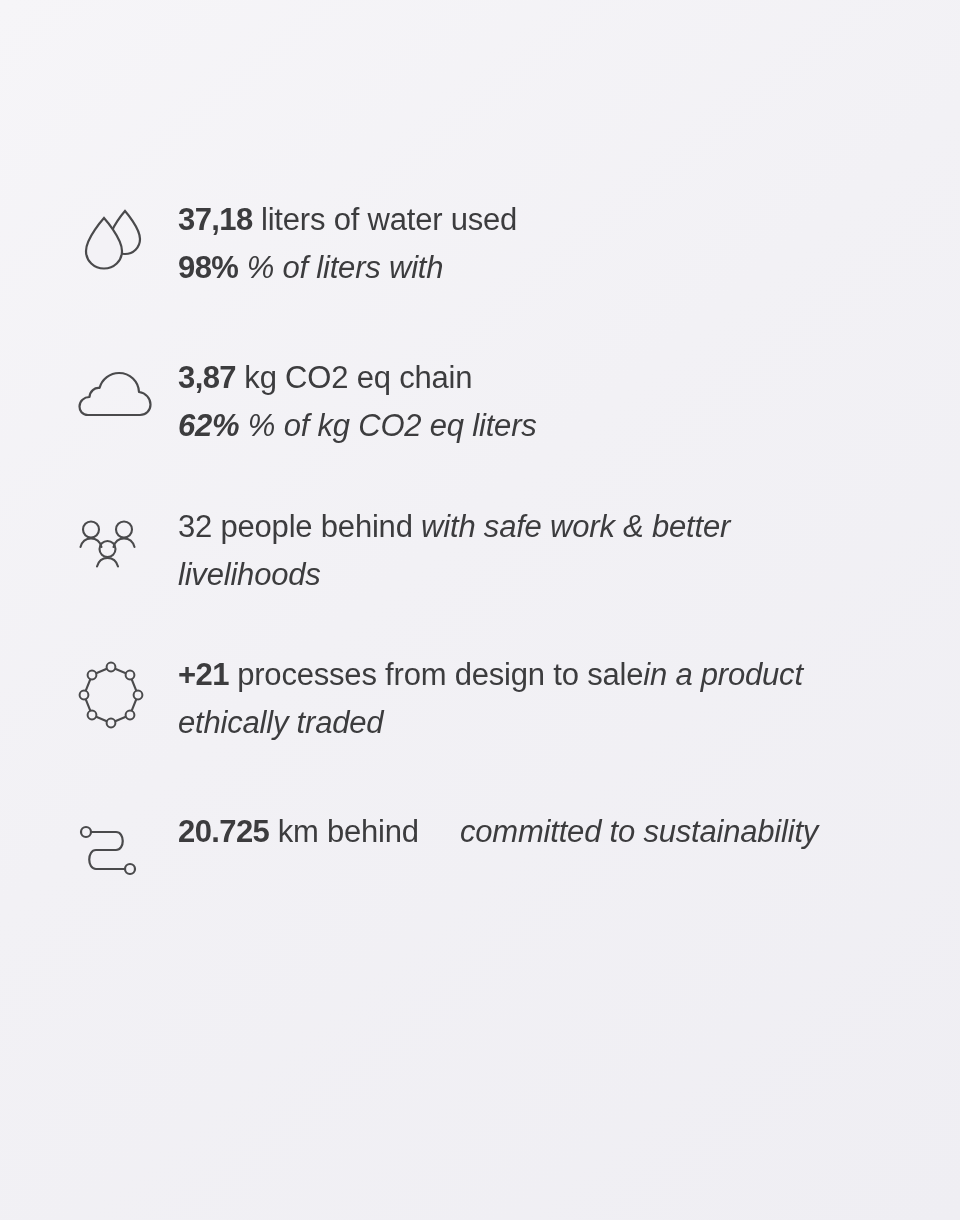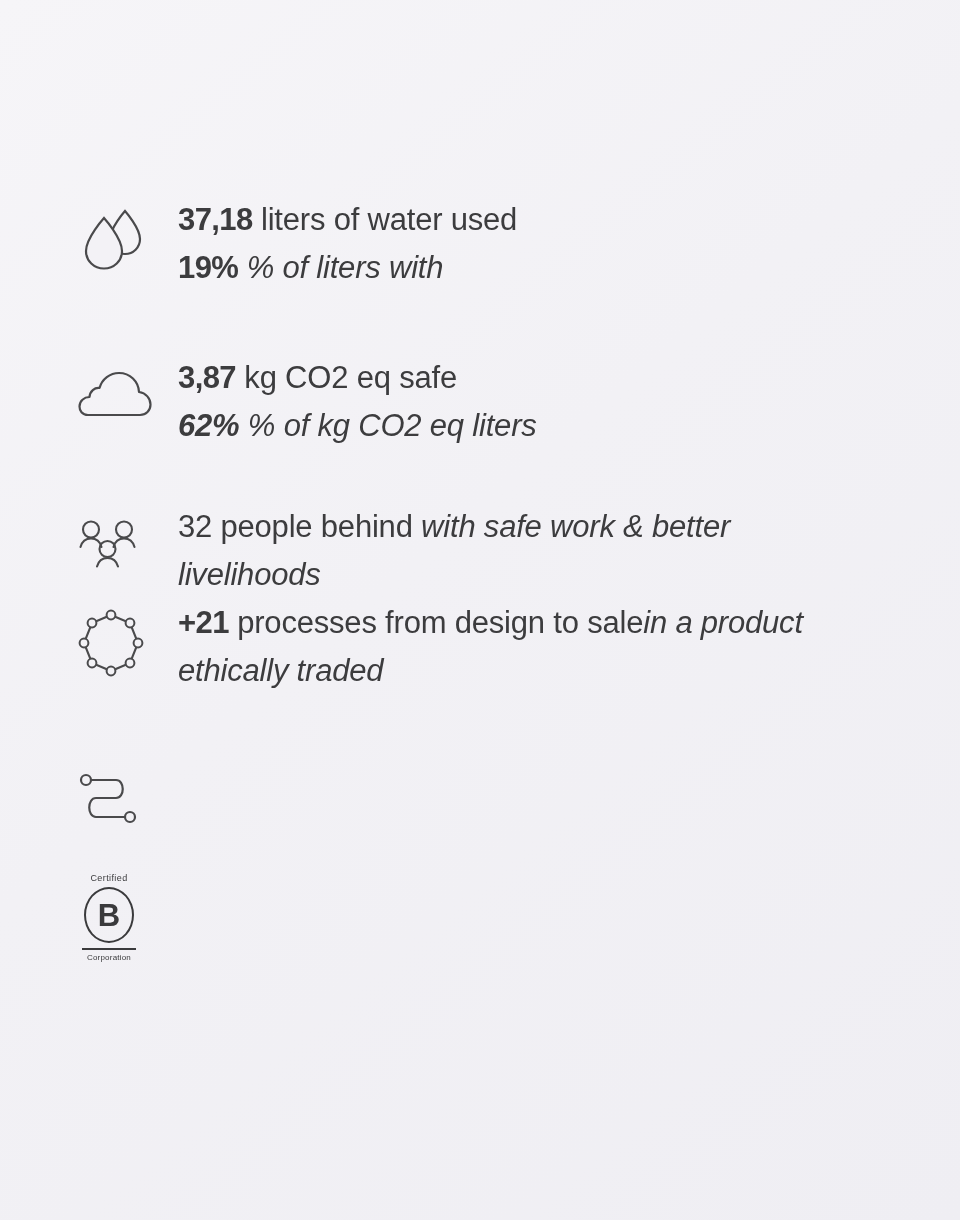--- a/index.html
+++ b/index.html
@@ -59,21 +59,21 @@
     font-weight: bold;
     letter-spacing: -0.6px;
   }
   .val-italic { font-weight: bold; font-style: italic; }
   .lead { font-weight: normal; }
   .note { font-style: italic; }
 
   
   .row-water   { margin-bottom: 62px; }
   .row-co2     { margin-bottom: 53px; }
-  .row-people  { }
+  .row-people  { margin-bottom: 52px; }
   .row-process { margin-bottom: 61px; }
   .row-km      { margin-bottom: 42px; }
   .row-bcorp   { margin-bottom: 0; }
 
   .row-water .metric-icon   { padding-top: 8px; }
   .row-co2 .metric-icon     { padding-top: 12px; }
   .row-people .metric-icon  { padding-top: 16px; }
   .row-process .metric-icon { padding-top: 10px; }
   .row-km .metric-icon      { padding-top: 14px; }
   .row-bcorp .metric-icon   { padding-top: 4px; }
@@ -141,32 +141,32 @@
 
   <div class="metric-row row-water">
     <div class="metric-icon">
       <svg width="74" height="72" viewBox="0 0 74 72" fill="none" stroke="#4a4a4c" stroke-width="2.2">
         <path d="M47 7 C47 7 62 24 62 35 C62 43.5 55.3 50 47 50 C38.7 50 32 43.5 32 35 C32 24 47 7 47 7 Z"></path>
         <path d="M26 14 C26 14 44 34 44 47 C44 57 36 64.5 26 64.5 C16 64.5 8 57 8 47 C8 34 26 14 26 14 Z" fill="#f3f2f6"></path>
       </svg>
     </div>
     <div class="metric-text">
       <span class="metric-line"><span class="val">37,18</span><span class="lead"> liters of water used</span></span>
-      <span class="metric-line"><span class="val">19%</span><span class="note"> % of liters with</span></span>
+      <span class="metric-line"><span class="val">98%</span><span class="note"> % of liters with</span></span>
     </div>
   </div>
 
   <div class="metric-row row-co2">
     <div class="metric-icon">
       <svg width="76" height="58" viewBox="0 0 76 58" fill="none" stroke="#4a4a4c" stroke-width="2.2" stroke-linejoin="round">
         <path d="M10 49 C4 49 1.5 44.5 1.5 40.5 C1.5 35 6 31 11.5 31 C12 25 16.5 21.5 21.5 22 C24 13 32 7 41 7 C52 7 60.5 15.5 61 26 C68 27 72.5 32.5 72.5 38.5 C72.5 44.5 68 49 62 49 Z"></path>
       </svg>
     </div>
     <div class="metric-text">
-      <span class="metric-line"><span class="val">3,87</span><span class="lead"> kg CO2 eq safe</span></span>
+      <span class="metric-line"><span class="val">3,87</span><span class="lead"> kg CO2 eq chain</span></span>
       <span class="metric-line"><span class="val-italic">62%</span><span class="note"> % of kg CO2 eq liters</span></span>
     </div>
   </div>
 
   <div class="metric-row row-people">
     <div class="metric-icon">
       <svg width="62" height="56" viewBox="0 0 62 56" fill="none" stroke="#4a4a4c" stroke-width="2.1" stroke-linecap="round">
         <circle cx="13" cy="10.5" r="8"></circle>
         <path d="M2.5 28 C4 22.5 8 19.5 13 19.5 C18 19.5 22 22.5 23.5 28"></path>
         <circle cx="46" cy="10.5" r="8"></circle>
@@ -200,26 +200,24 @@
   </div>
 
   <div class="metric-row row-km">
     <div class="metric-icon">
       <svg width="66" height="58" viewBox="0 0 66 58" fill="none" stroke="#4a4a4c" stroke-width="2.2" stroke-linecap="round">
         <path d="M11 10 L38 10 C47 10 47 28 38 28 L18 28 C9 28 9 47 18 47 L47 47"></path>
         <circle cx="8" cy="10" r="5" fill="#f3f2f6"></circle>
         <circle cx="52" cy="47" r="5" fill="#f3f2f6"></circle>
       </svg>
     </div>
+    <div class="metric-text">
+      <div class="km-columns">
+        <div class="km-col-main"><span class="val">20.725</span><span class="lead"> km behind</span></div>
+        <div class="km-col-note">committed to sustainability</div>
+      </div>
+    </div>
   </div>
 
   <div class="metric-row row-bcorp">
-    <div class="metric-icon">
-      <div class="bcorp-mark">
-        <div class="bcorp-top">Certified</div>
-        <div class="bcorp-circle">B</div>
-        <div class="bcorp-rule"></div>
-        <div class="bcorp-bottom">Corporation</div>
-      </div>
-    </div>
   </div>
 
 </div>
 
 </body></html>

